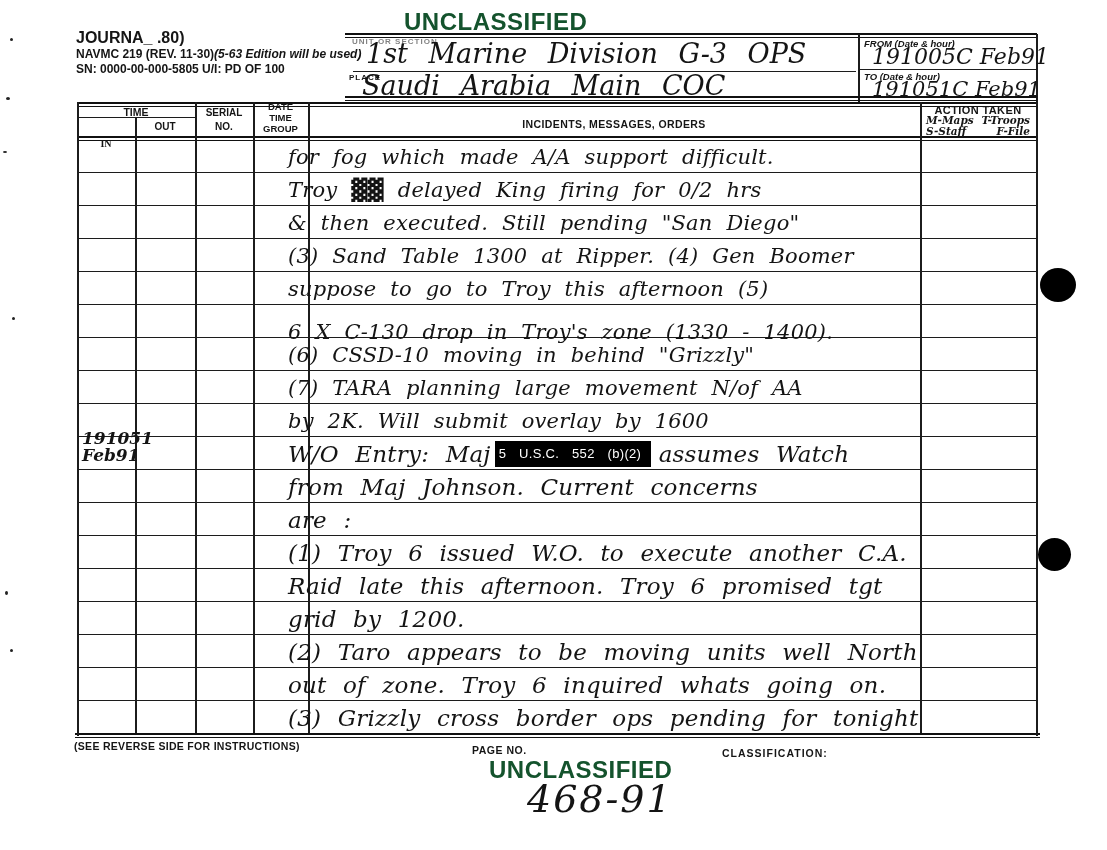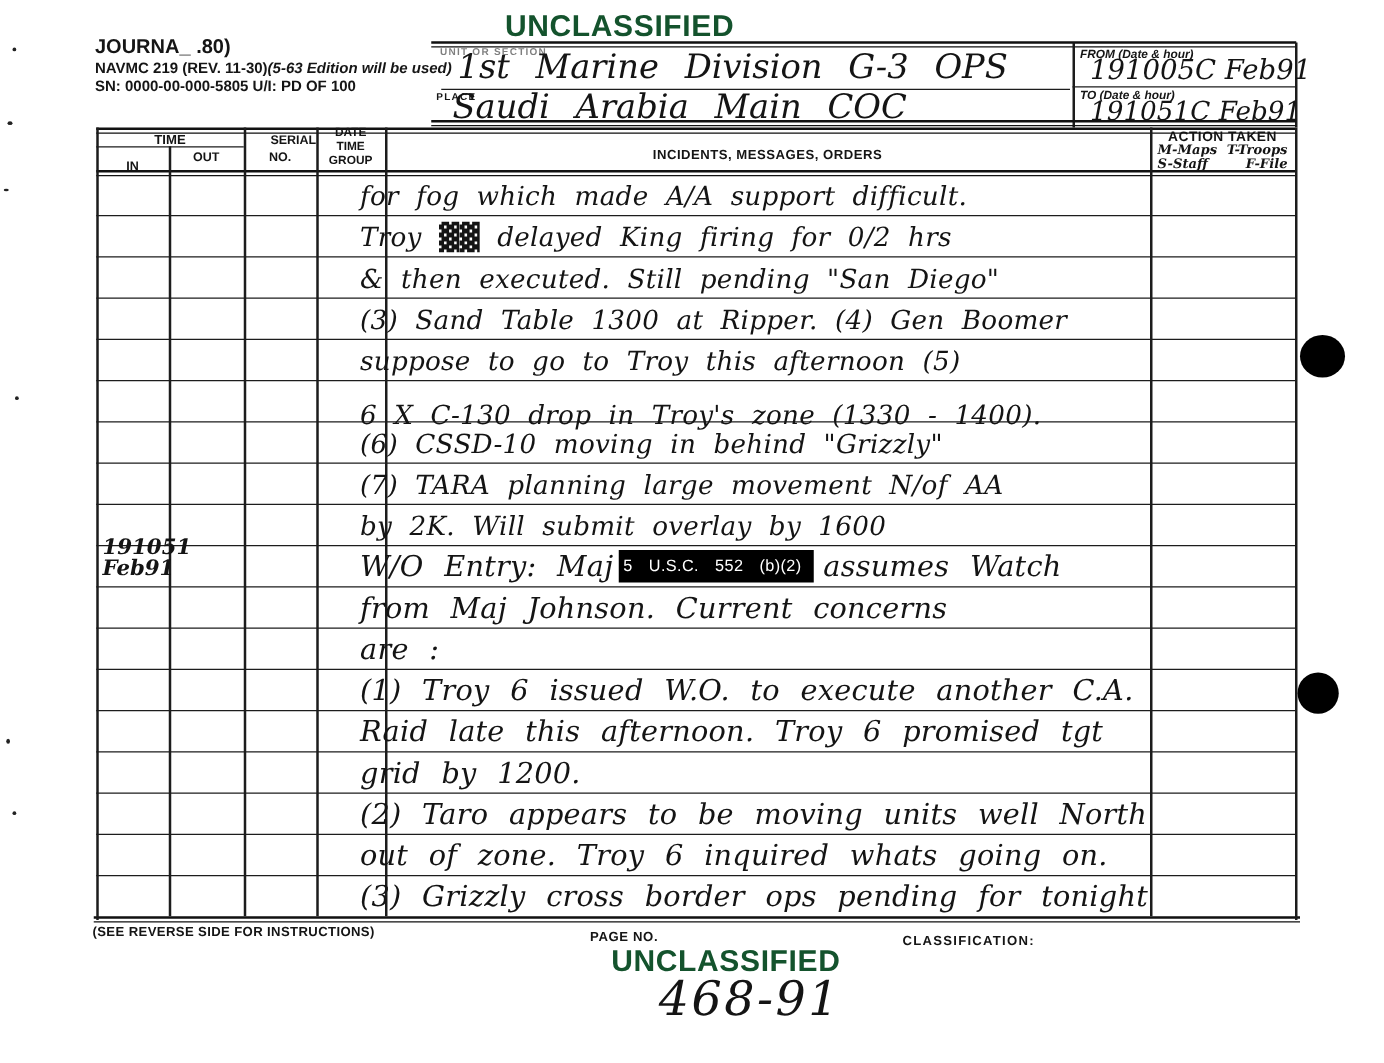--- a/index.html
+++ b/index.html
@@ -64,23 +64,23 @@
   <div class="vline" style="left:77px;top:102px;height:634px;"></div>
   <div class="vline" style="left:135px;top:117px;height:616px;"></div>
   <div class="vline" style="left:195px;top:102px;height:631px;"></div>
   <div class="vline" style="left:253px;top:102px;height:631px;"></div>
   <div class="vline" style="left:308px;top:102px;height:631px;"></div>
   <div class="vline" style="left:920px;top:102px;height:631px;"></div>
   <div class="vline" style="left:1036px;top:102px;height:634px;"></div>
   <div class="hline" style="left:77px;top:117px;width:118px;"></div>
 
   <div class="lbl ctr" style="left:77px;top:106px;width:118px;font-size:10.5px;">TIME</div>
-  <div class="lbl ctr" style="left:77px;top:128px;width:58px;font-size:10px;">IN</div>
+  <div class="lbl ctr" style="left:77px;top:138px;width:58px;font-size:10px;font-family:Liberation Serif, serif;">IN</div>
   <div class="lbl ctr" style="left:135px;top:121px;width:60px;font-size:10px;">OUT</div>
-  <div class="lbl ctr" style="left:195px;top:107px;width:58px;font-size:10px;text-align:right;">SERIAL</div>
+  <div class="lbl ctr" style="left:195px;top:107px;width:58px;font-size:10px;">SERIAL</div>
   <div class="lbl ctr" style="left:195px;top:121px;width:58px;font-size:10px;">NO.</div>
   <div class="lbl ctr" style="left:253px;top:101px;width:55px;font-size:9.5px;">DATE</div>
   <div class="lbl ctr" style="left:253px;top:112px;width:55px;font-size:9.5px;">TIME</div>
   <div class="lbl ctr" style="left:253px;top:123px;width:55px;font-size:9.5px;">GROUP</div>
   <div class="lbl ctr" style="left:308px;top:118px;width:612px;font-size:10.5px;letter-spacing:0.4px;">INCIDENTS, MESSAGES, ORDERS</div>
   <div class="lbl ctr" style="left:920px;top:104px;width:116px;font-size:11px;letter-spacing:0.4px;">ACTION TAKEN</div>
   <div class="codes" style="left:926px;top:114px;width:104px;">
     <span>M-Maps</span>
     <span>T-Troops</span>
   </div>

